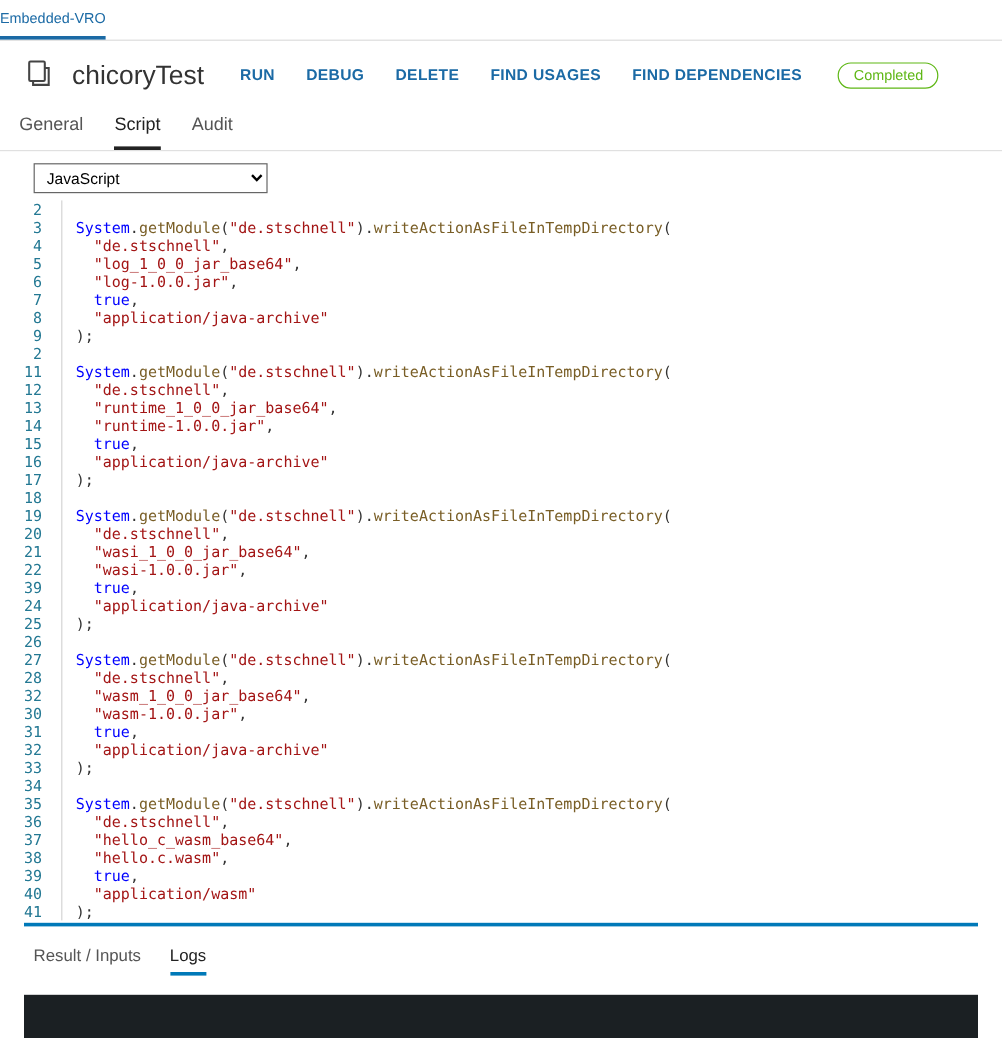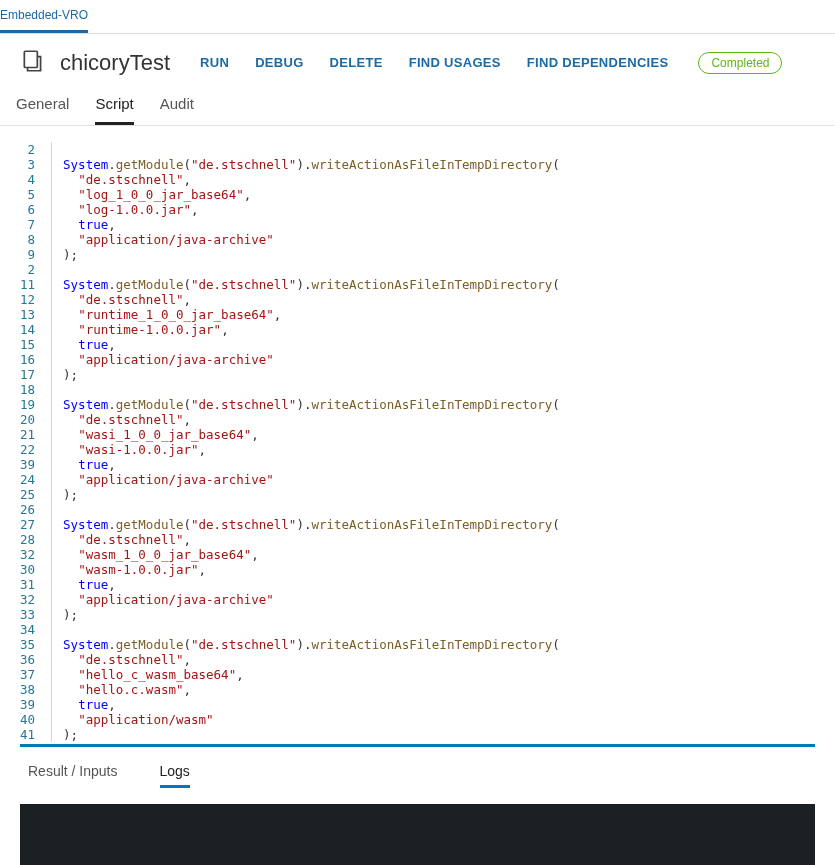--- a/index.html
+++ b/index.html
@@ -22,21 +22,21 @@
 .gutter .ln { height: 15px; }
 .code { position: relative; padding-left: 18px; }
 .code::before { content: ""; position: absolute; left: 6px; top: 0; bottom: 0; border-left: 1px solid #d4d4d4; }
 .code-line { height: 15px; white-space: pre; }
 .tok-obj { color: #0000ff; }
 .tok-method { color: #795e26; }
 .tok-str { color: #a31515; }
 .tok-kw { color: #0000ff; }
 .tok-punc { color: #333; }
 .prog-bar { height: 3px; background: #0079b8; margin: 2px 20px 0 20px; }
-.bottom-tabs { display: flex; gap: 42px; padding: 10px 28px 8px 28px; }
+.bottom-tabs { display: flex; gap: 24px; padding: 10px 28px 8px 28px; }
 .btab { padding: 6px 0; color: #555; font-size: 14px; cursor: pointer; }
 .btab.active { color: #222; border-bottom: 3px solid #0079b8; }
 .console { background: #1b2023; color: #cfd2d4; font-family: Consolas, Menlo, monospace; font-size: 12.5px; padding: 18px 14px 28px 14px; margin: 8px 20px 0 20px; white-space: pre; }
 </style>
 </head>
 <body>
 
 <div class="topbar">
   <span class="topbar-tab">Embedded-VRO</span>
 </div>
@@ -57,20 +57,23 @@
   <span class="badge">Completed</span>
 </div>
 
 <div class="tabs">
   <div class="tab">General</div>
   <div class="tab active">Script</div>
   <div class="tab">Audit</div>
 </div>
 
 <div class="runtime-sec">
+  <select class="runtime-select">
+    <option>JavaScript</option>
+  </select>
 </div>
 
 <div class="editor">
   <div class="gutter" id="gutter">
       <div class="ln">2</div>
       <div class="ln">3</div>
       <div class="ln">4</div>
       <div class="ln">5</div>
       <div class="ln">6</div>
       <div class="ln">7</div>

